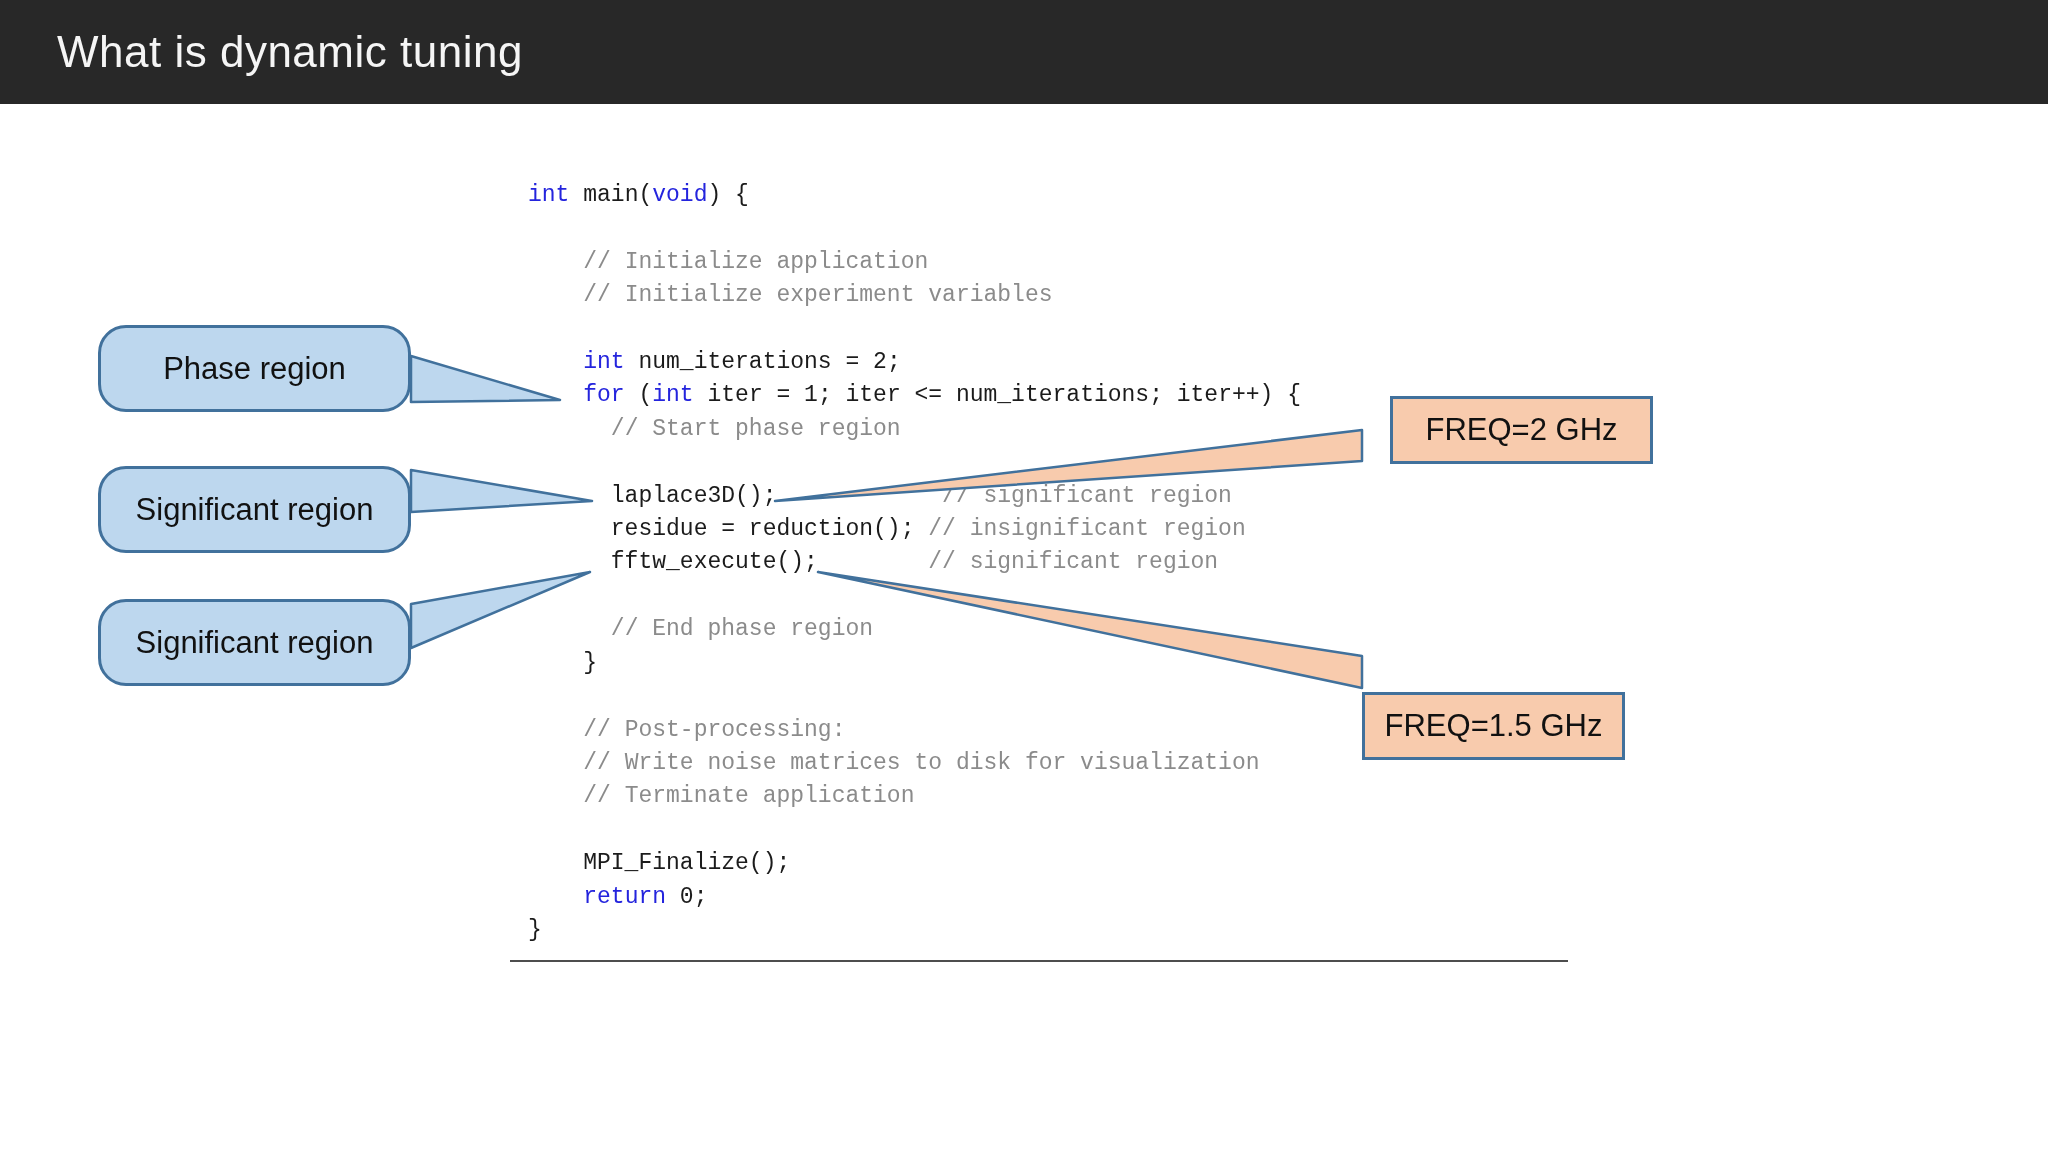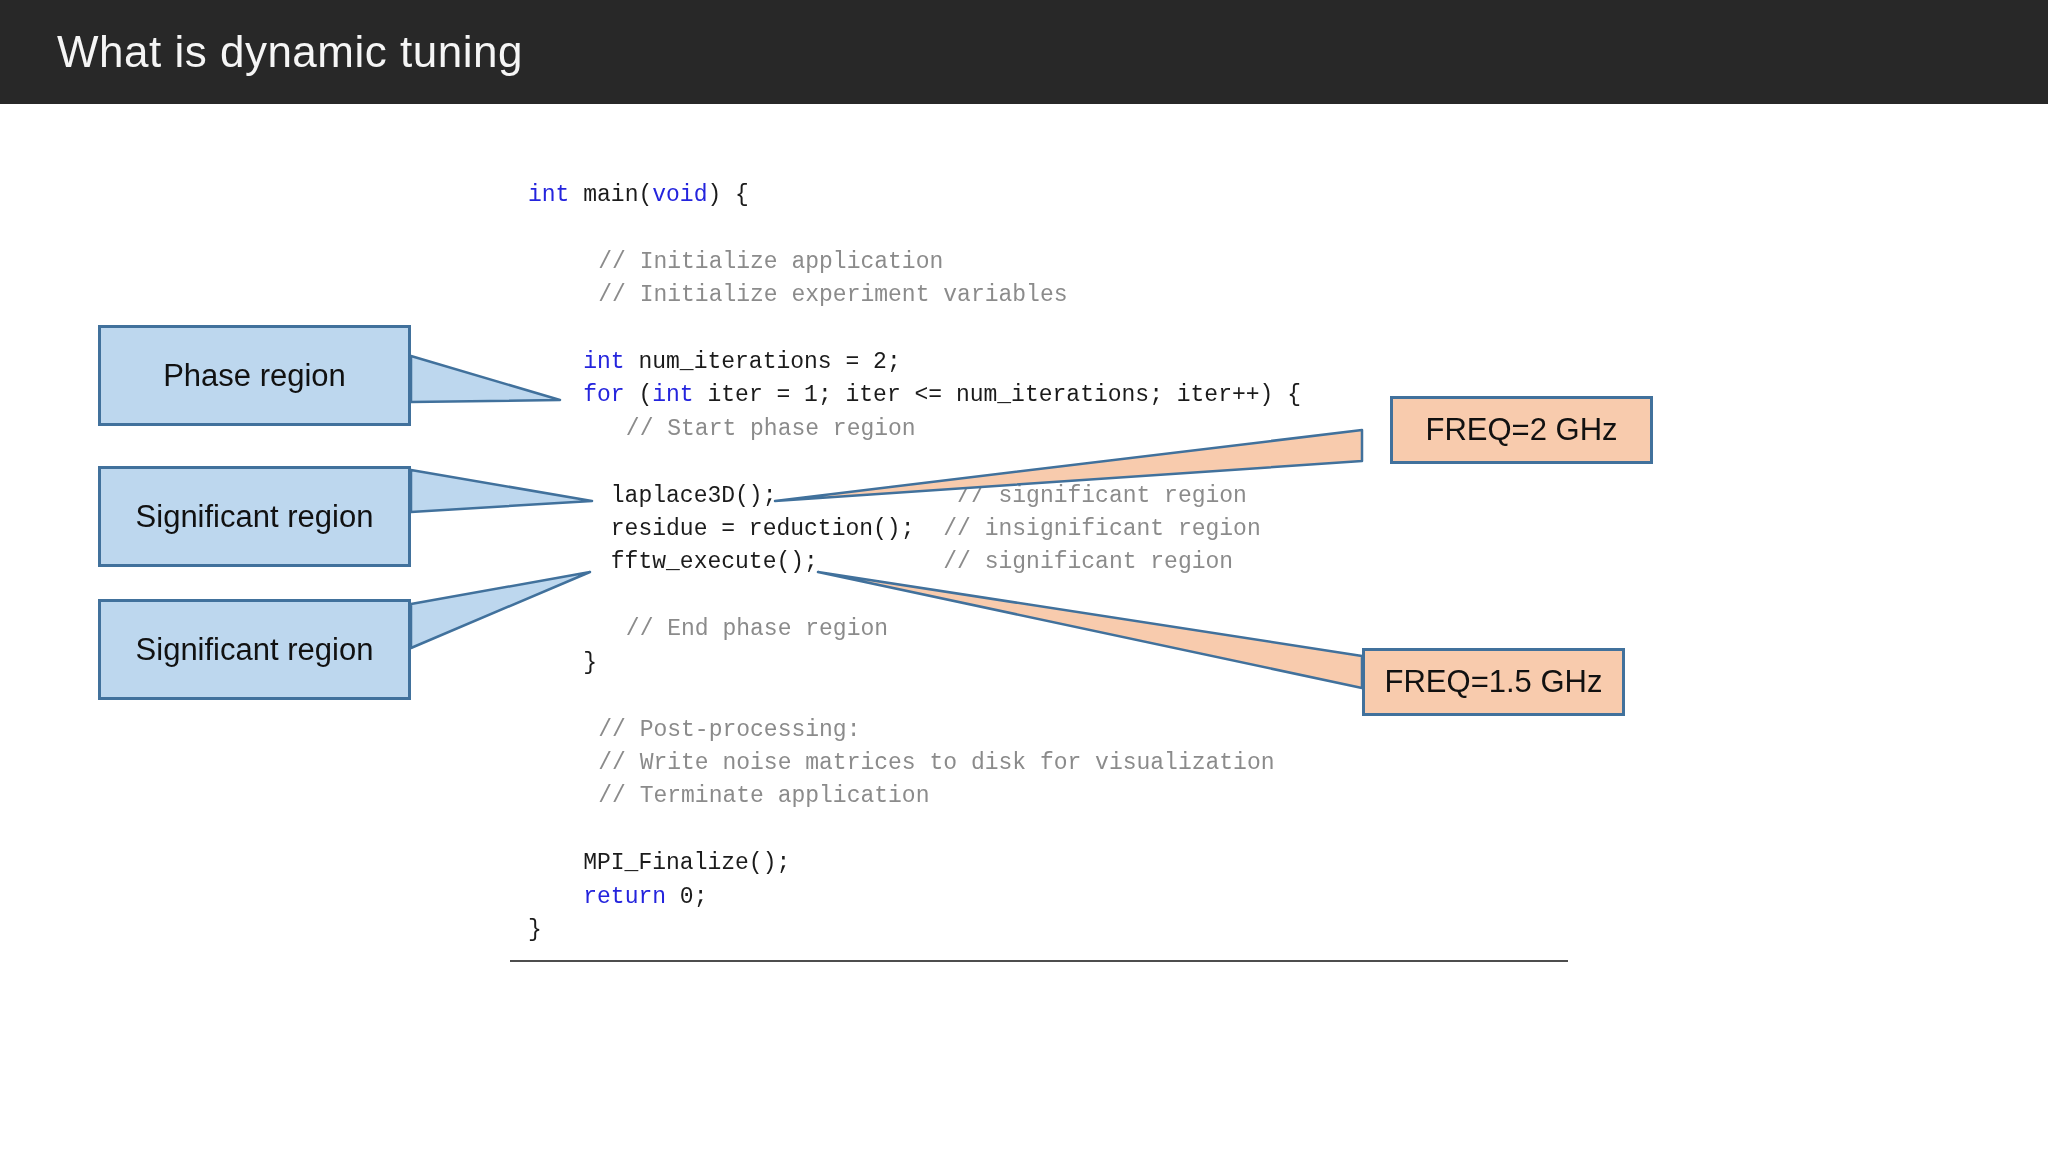--- a/index.html
+++ b/index.html
@@ -11,39 +11,39 @@
           background:var(--header-bg);display:flex;align-items:center;text-align:center;}
   .title{position:absolute;left:57px;top:50%;transform:translateY(-50%);
          color:var(--title-color);font-size:44px;font-weight:400;letter-spacing:.5px;white-space:nowrap;}
   .logo{position:absolute;right:0;top:0;height:104px;}
 
   
   .code{position:absolute;left:528px;top:179px;
         font-family:Liberation Mono, monospace;font-size:23px;line-height:33.4px;
         color:var(--code-color);white-space:pre;z-index:1;}
   .tok-kw{color:var(--kw);}
-  .tok-cm{color:var(--comment);margin-left:15px;}
+  .tok-cm{color:var(--comment);}
   .tok-pl{color:var(--code-color);}
   .rule{position:absolute;left:510px;top:960px;width:1058px;height:2px;background:#4d4d4d;z-index:1;}
 
   
   .connectors{position:absolute;left:0;top:0;width:2048px;height:1152px;z-index:2;pointer-events:none;}
   .tail{stroke:var(--callout-border);stroke-width:2.5;stroke-linejoin:round;}
   .tail-blue{fill:var(--callout-blue);}
   .tail-orange{fill:var(--callout-orange);}
   .callout{position:absolute;display:flex;align-items:center;justify-content:center;
            border:3px solid var(--callout-border);box-sizing:border-box;z-index:3;
            font-size:31px;color:#111;white-space:nowrap;}
-  .callout.blue{background:var(--callout-blue);left:98px;width:313px;height:101px;}
+  .callout.blue{background:var(--callout-blue);left:98px;width:313px;height:87px;border-radius:28px;}
   .callout.orange{background:var(--callout-orange);left:1362px;width:263px;height:68px;}
   #phase{top:325px;}
   #sig1{top:466px;}
   #sig2{top:599px;}
   #freq2{top:396px;margin-left:28px;}
-  #freq15{top:648px;}
+  #freq15{top:692px;}
 </style>
 </head>
 <body>
 
 <div class="page">
 
   <div class="header">
     <div class="title">What is dynamic tuning</div>
 
     <div class="logo">

